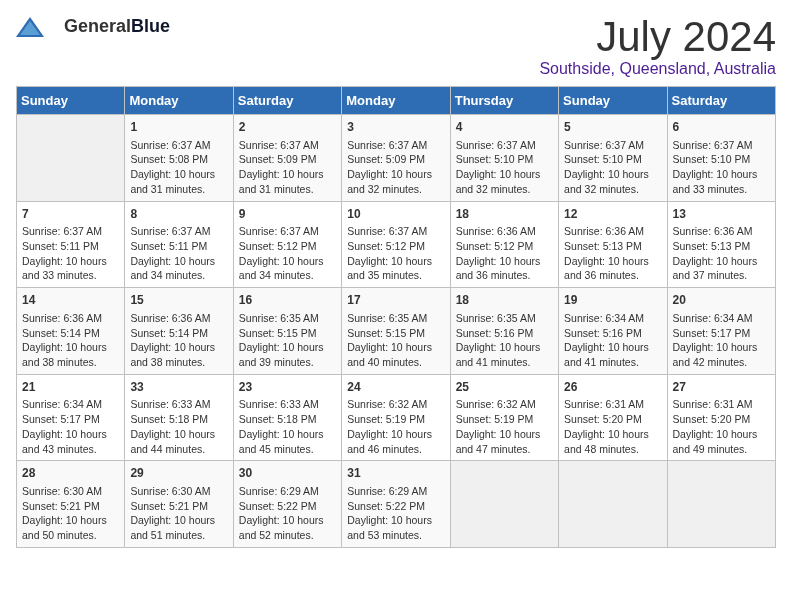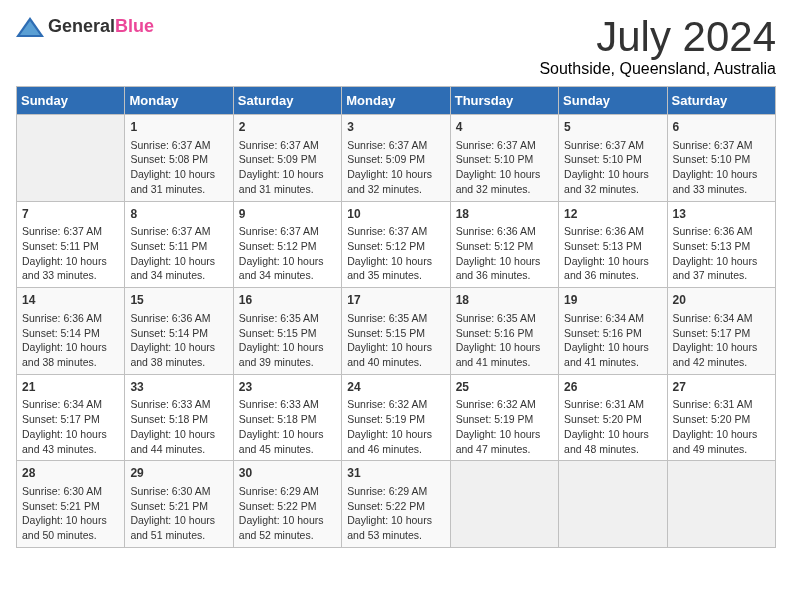--- a/index.html
+++ b/index.html
@@ -12,48 +12,48 @@
     }
     .header-area {
       display: flex;
       justify-content: space-between;
       align-items: flex-start;
       margin-bottom: 8px;
     }
     .logo {
       display: flex;
       align-items: center;
-      gap: 4px;
+      gap: 20px;
     }
     .logo-text-general {
       font-size: 18px;
       font-weight: bold;
       color: #333;
     }
     .logo-text-blue {
       font-size: 18px;
       font-weight: bold;
-      color: #ec4899;
+      color: #0f172a;
     }
     .logo-icon {
       width: 28px;
       height: 20px;
     }
     .title-area {
       text-align: right;
     }
     .month-year {
       font-size: 42px;
       font-weight: normal;
       color: #333;
       line-height: 1;
     }
     .location {
       font-size: 16px;
-      color: #000000;
+      color: #4c1d95;
       margin-top: 2px;
     }
     table {
       width: 100%;
       border-collapse: collapse;
       font-size: 11px;
     }
     thead tr th {
       background-color: #2e6db4;
       color: #fff;

